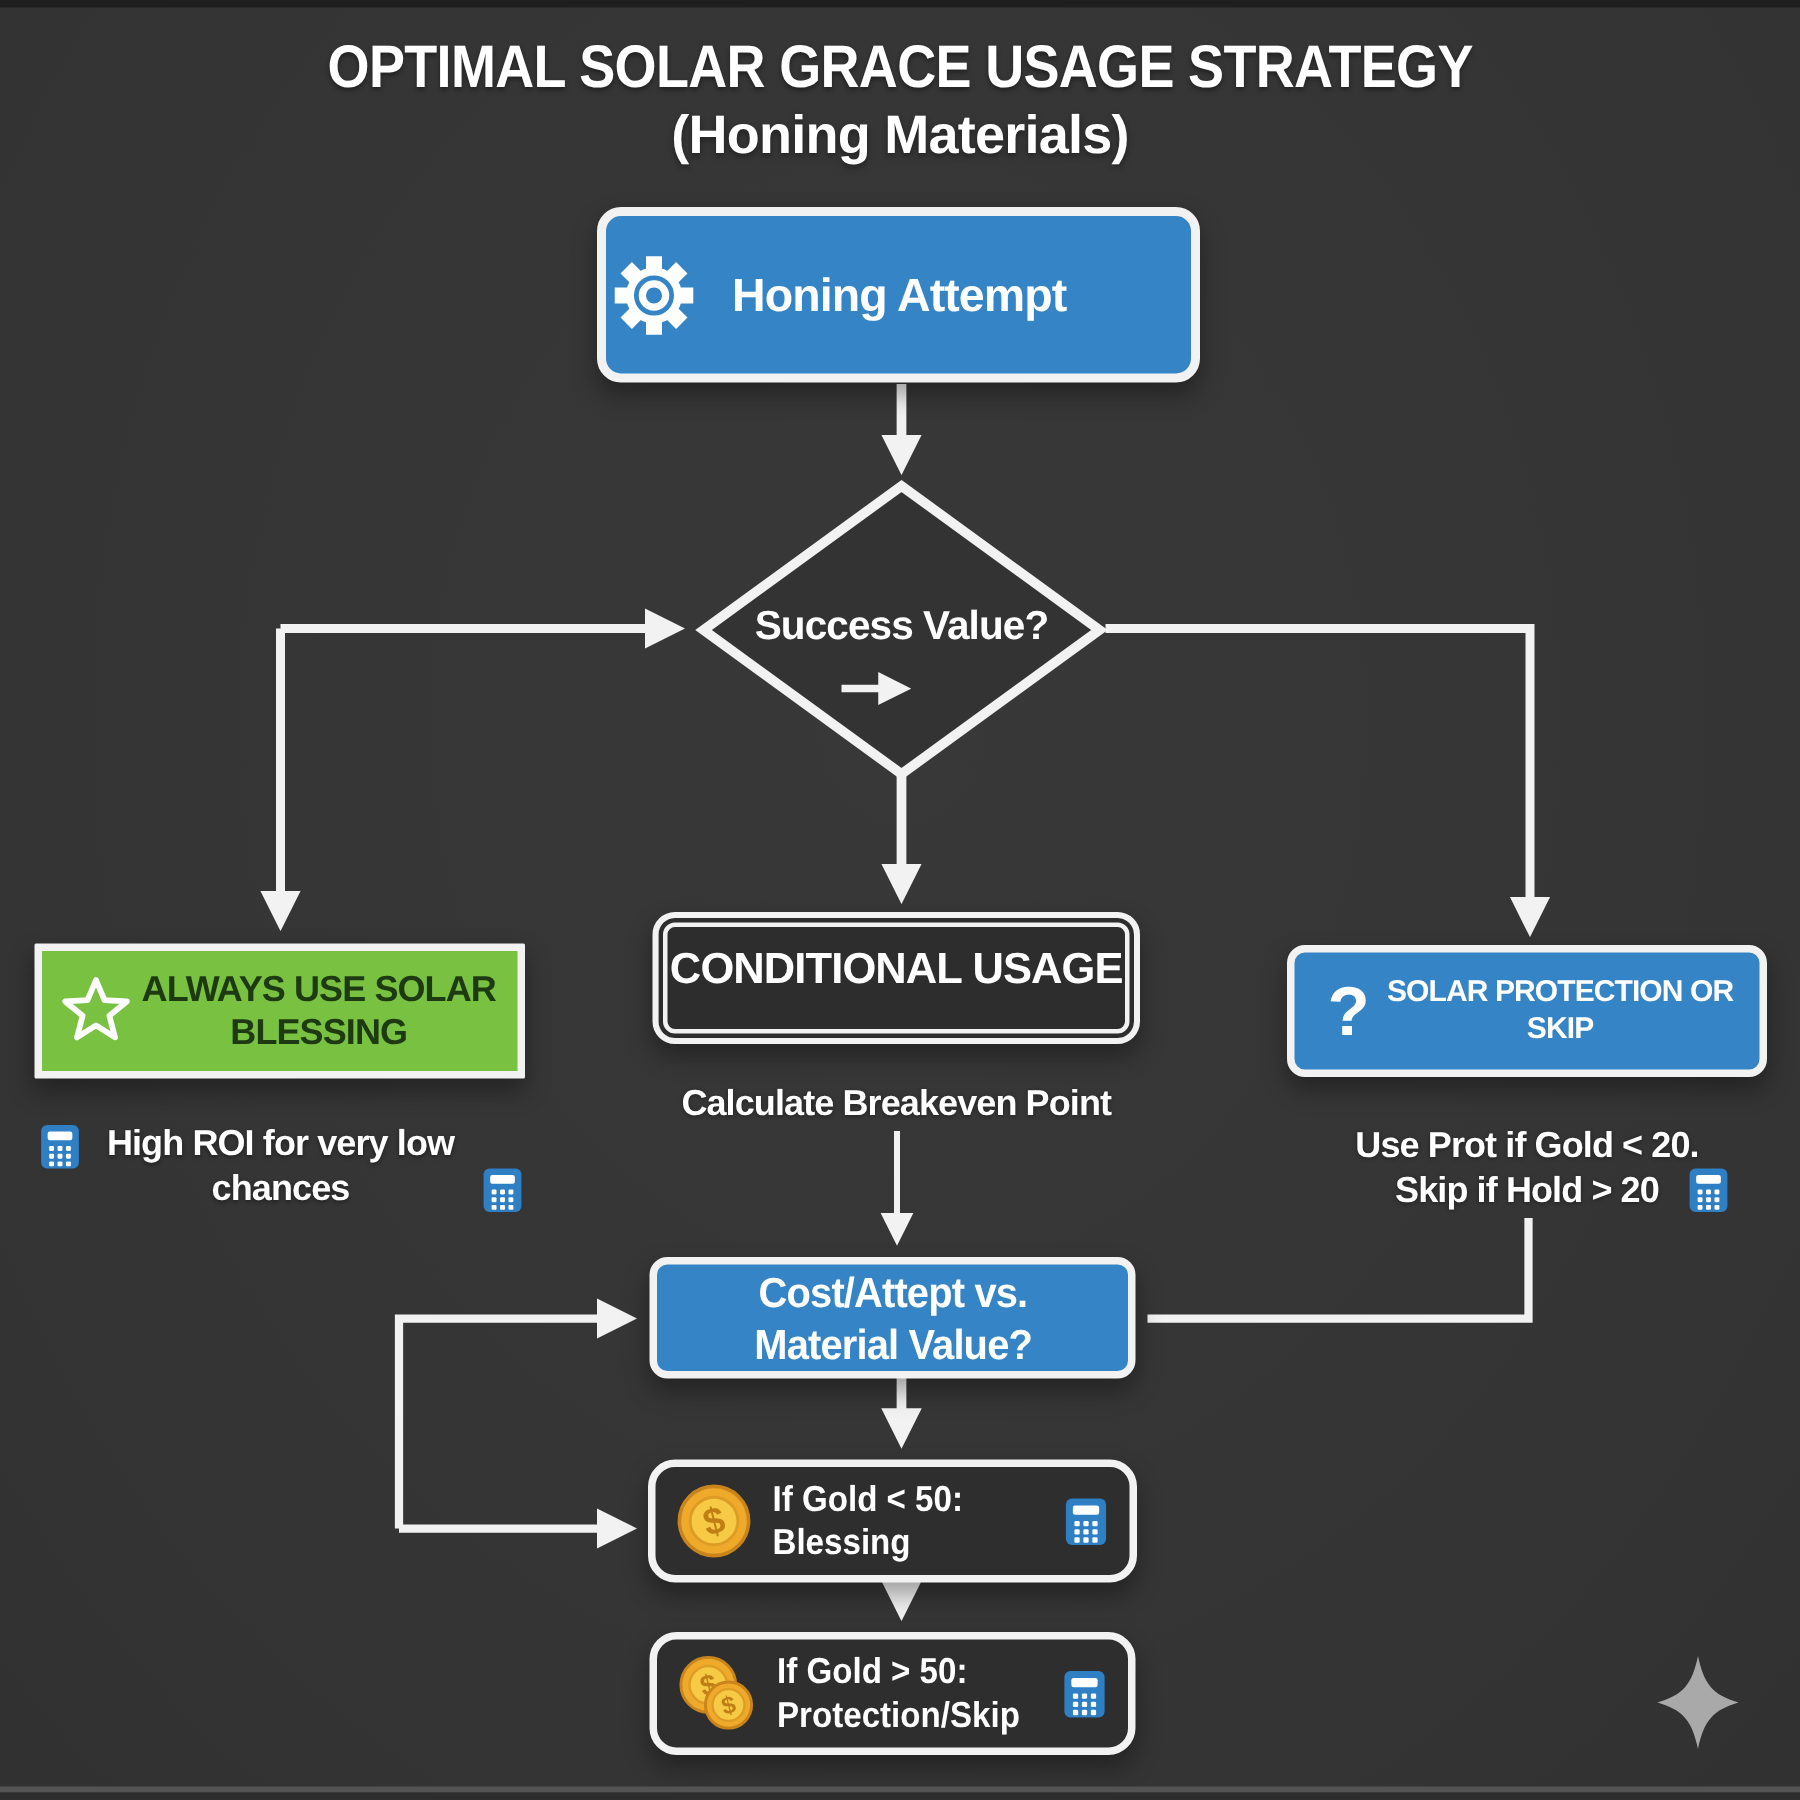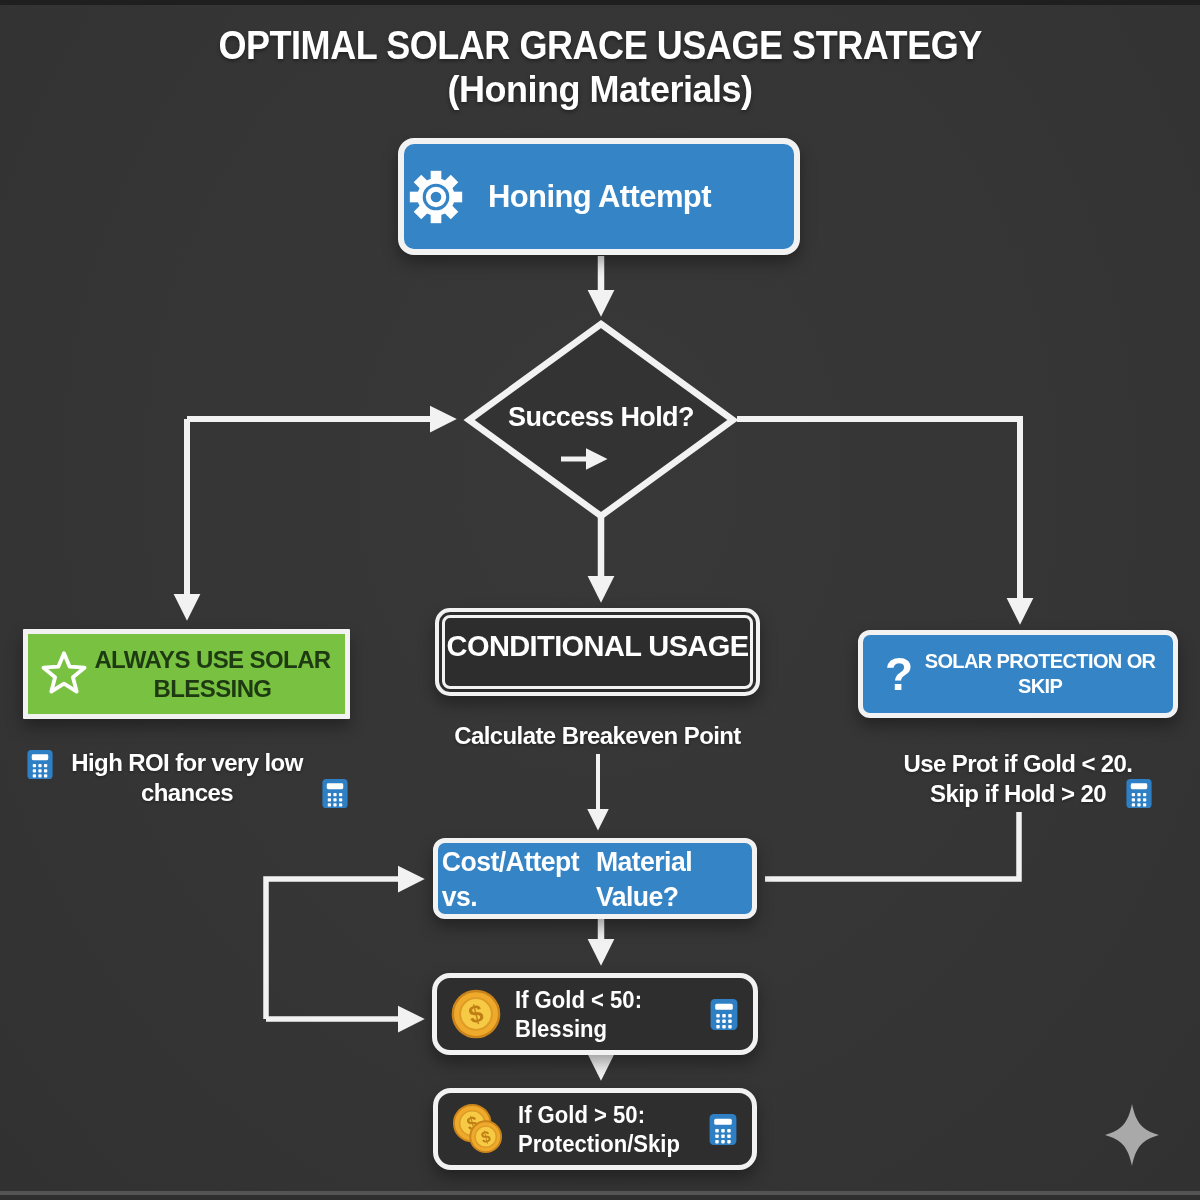--- a/index.html
+++ b/index.html
@@ -33,21 +33,21 @@
   #blessing .label{flex:1;text-align:center;color:var(--green-text);font-size:24px;font-weight:bold;line-height:1.22;padding:0 14px 0 6px;}
   #blessing .icon-star{margin-left:12px;flex:0 0 auto;}
   #conditional{left:435px;top:608px;width:325px;height:88px;background:var(--dark-node);
     border:4px solid var(--line-white);border-radius:15px;
     box-shadow:inset 0 0 0 3px var(--dark-node), inset 0 0 0 6px var(--line-white), 0 8px 16px rgba(0,0,0,.35);
     justify-content:center;}
   #conditional .label{font-size:29px;font-weight:bold;padding-bottom:12px;}
   #protection{left:858px;top:630px;width:320px;height:88px;}
   #protection .qmark{margin-left:22px;font-size:46px;font-weight:bold;line-height:1;flex:0 0 auto;}
   #protection .label{flex:1;text-align:center;font-size:20px;font-weight:bold;line-height:1.25;padding:0 16px 0 10px;}
-  #cost{left:433px;top:838px;width:324px;height:81px;flex-direction:row;justify-content:center;}
+  #cost{left:433px;top:838px;width:324px;height:81px;flex-direction:column;justify-content:center;}
   #cost .line{font-size:28px;font-weight:bold;line-height:1.25;transform:scaleX(0.95);}
   .gold-box{background:#2e2e2e;border:5px solid var(--line-white);border-radius:18px;padding:0 14px 0 14px;gap:14px;}
   #gold-low{left:432px;top:973px;width:326px;height:82px;}
   #gold-high{left:433px;top:1088px;width:324px;height:82px;}
   .gold-box .txt{flex:1;font-size:24px;font-weight:bold;line-height:1.22;transform:scaleX(0.92);transform-origin:left center;white-space:nowrap;}
   .caption{position:absolute;text-align:center;font-size:24px;font-weight:bold;line-height:1.25;text-shadow:0 1px 3px rgba(0,0,0,.4);}
   #blessing-caption{left:53px;top:748px;width:268px;}
   #conditional-caption{left:430px;top:721px;width:335px;}
   #protection-caption{left:868px;top:749px;width:300px;}
   .calc{position:absolute;width:28px;height:31px;}
@@ -106,21 +106,21 @@
         <line x1="9.2" y1="-9.2" x2="19.1" y2="-19.1" stroke-width="11"></line>
         <line x1="-9.2" y1="9.2" x2="-19.1" y2="19.1" stroke-width="11"></line>
         <line x1="9.2" y1="9.2" x2="19.1" y2="19.1" stroke-width="11"></line>
         <circle r="16.5" fill="var(--node-blue)" stroke-width="5.5"></circle>
         <circle r="8" fill="none" stroke-width="5"></circle>
       </g>
     </svg>
     <span class="label condensed">Honing Attempt</span>
   </div>
 
-  <div id="diamond-label" class="abs condensed">Success Hold?</div>
+  <div id="diamond-label" class="abs condensed">Success Value?</div>
 
   <div id="blessing" class="node">
     <svg class="icon-star" width="48" height="48" viewBox="-25 -25 50 50">
       <path d="M0,-21.5 L5.9,-7.6 L21.4,-6.6 L9.3,3.3 L13.2,18.3 L0,10 L-13.2,18.3 L-9.3,3.3 L-21.4,-6.6 L-5.9,-7.6 Z" fill="none" stroke="#ffffff" stroke-width="4" stroke-linejoin="round"></path>
     </svg>
     <span class="label condensed">ALWAYS USE SOLAR BLESSING</span>
   </div>
   <div id="blessing-caption" class="caption condensed">High ROI for very low chances</div>
 
   <div id="conditional" class="node">

